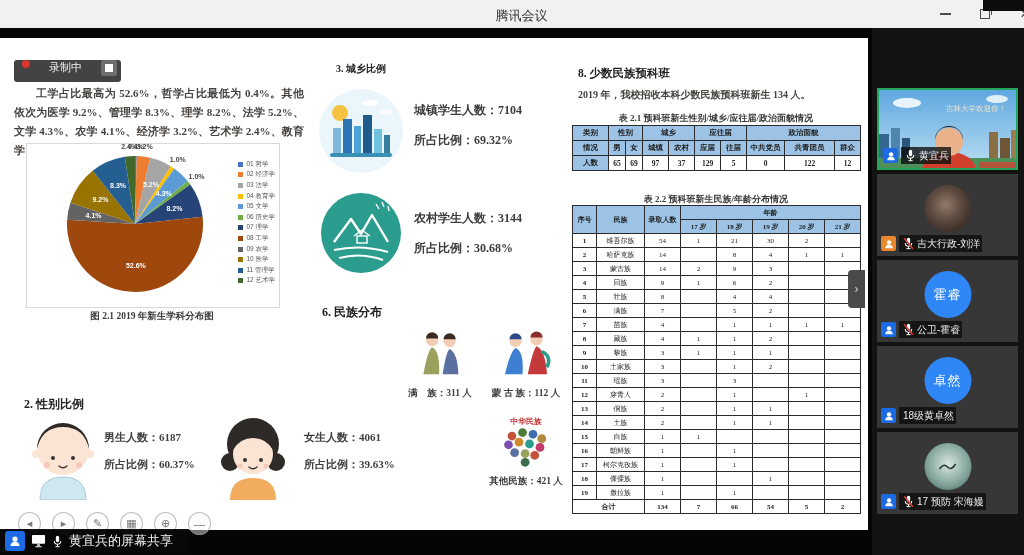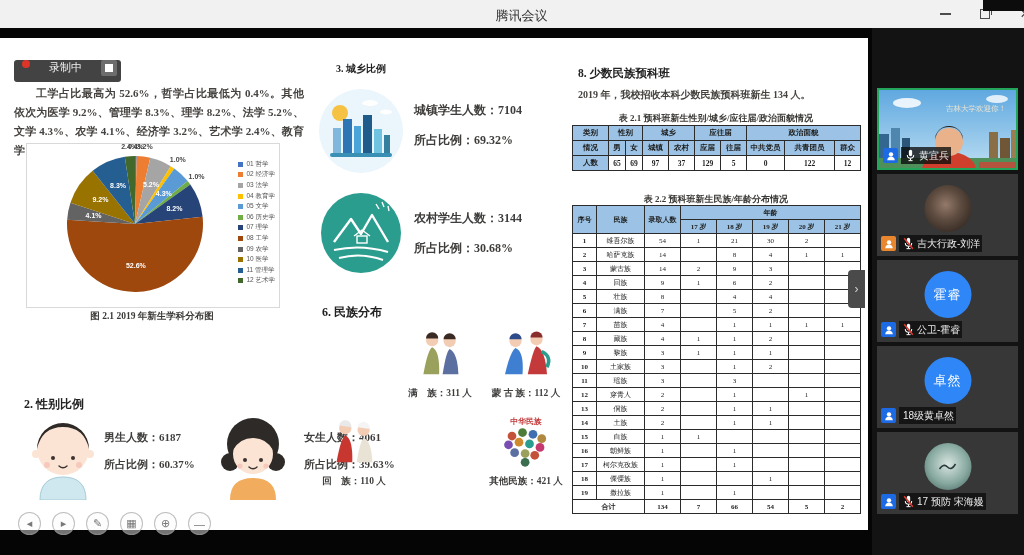--- a/index.html
+++ b/index.html
@@ -583,33 +583,20 @@
               <path d="M21 14a7 7 0 0 1 14 0" fill="#2d4a8a"></path>
               <path d="M16 54 Q22 28 28 24 Q38 28 36 54 Z" fill="#3f7fd2"></path>
               <circle cx="52" cy="14" r="7" fill="#f3cdb3"></circle>
               <path d="M45 12a7 7 0 0 1 14 0" fill="#8a2d2d"></path>
               <path d="M42 54 Q48 26 52 22 Q62 26 64 54 Z" fill="#c43a3a"></path>
               <path d="M58 28 Q70 34 64 46" stroke="#2a9d8f" stroke-width="4" fill="none"></path>
             </svg>
           </div>
           <div class="eth-label">蒙 古 族：112 人</div>
         </div>
-        <div class="eth-card" style="left: 313px; top: 374px;">
-          <div class="eth-art">
-            <svg width="70" height="58" viewBox="0 0 80 64">
-              <circle cx="30" cy="15" r="7" fill="#f3cdb3"></circle>
-              <path d="M23 12a7 7 0 0 1 14 2" fill="#e9e9e9"></path>
-              <path d="M20 54 Q25 26 30 23 Q39 27 38 54 Z" fill="#c8372f"></path>
-              <circle cx="51" cy="17" r="7" fill="#f3cdb3"></circle>
-              <path d="M44 14a7 7 0 0 1 14 2" fill="#f4f4f4"></path>
-              <path d="M43 54 Q47 30 51 26 Q60 30 61 54 Z" fill="#e9e3d6"></path>
-            </svg>
-          </div>
-          <div class="eth-label">回　族：110 人</div>
-        </div>
         <div class="eth-card" style="left: 485px; top: 374px;">
           <div class="eth-art">
             <svg width="70" height="58" viewBox="0 0 80 64">
               <text x="40" y="10" text-anchor="middle" font-size="9" fill="#c43a3a" font-weight="bold" class="cl-title">中华民族</text>
               <g>
                 <circle cx="24" cy="24" r="5" fill="#c4513a"></circle>
                 <circle cx="36" cy="20" r="5" fill="#4e7d3a"></circle>
                 <circle cx="48" cy="22" r="5" fill="#3f6fb0"></circle>
                 <circle cx="58" cy="27" r="5" fill="#b0883f"></circle>
                 <circle cx="20" cy="34" r="5" fill="#7a4eb0"></circle>
@@ -637,20 +624,44 @@
 
     <div id="ghost-toolbar">
         <div class="gbtn">◂</div>
         <div class="gbtn">▸</div>
         <div class="gbtn">✎</div>
         <div class="gbtn">▦</div>
         <div class="gbtn">⊕</div>
         <div class="gbtn">—</div>
       </div>
 
+    <div id="share-bar">
+      <span class="badge badge-share">
+        <svg width="12" height="12" viewBox="0 0 12 12">
+            <circle cx="6" cy="4" r="2.6" fill="#fff"></circle>
+            <path d="M1.4 11c.4-3 2.2-4.5 4.6-4.5s4.2 1.5 4.6 4.5Z" fill="#fff"></path>
+          </svg>
+      </span>
+      <span class="share-ic">
+        <svg width="15" height="14" viewBox="0 0 16 15">
+            <rect x="1" y="1" width="14" height="9.5" rx="1" fill="#fff"></rect>
+            <rect x="6.5" y="11" width="3" height="1.6" fill="#fff"></rect>
+            <rect x="4.5" y="13" width="7" height="1.3" rx="0.6" fill="#fff"></rect>
+          </svg>
+      </span>
+      <span class="share-ic" id="share-mic">
+          <svg width="11" height="13" viewBox="0 0 12 14">
+  <rect x="4.2" y="0.8" width="3.6" height="7" rx="1.8" fill="#fff"></rect>
+  <path d="M2.5 6.5a3.5 3.5 0 0 0 7 0" fill="none" stroke="#fff" stroke-width="1.1"></path>
+  <line x1="6" y1="10.2" x2="6" y2="12" stroke="#fff" stroke-width="1.1"></line>
+  <line x1="3.8" y1="12.6" x2="8.2" y2="12.6" stroke="#fff" stroke-width="1.1"></line>
+  </svg>
+        </span>
+      <span id="share-label">黄宜兵的屏幕共享</span>
+    </div>
 
     <div id="sidebar-handle">›</div>
 
     <div id="sidebar">
         <div class="tile active" style="top: 60px;">
           <div class="tile-media"><svg width="141" height="82" viewBox="0 0 141 82" preserveAspectRatio="none">
     <defs>
                 <linearGradient id="sky" x1="0" y1="0" x2="0" y2="1">
                   <stop offset="0" stop-color="#5fa8e0"></stop>
                   <stop offset="1" stop-color="#bfe0f2"></stop>

